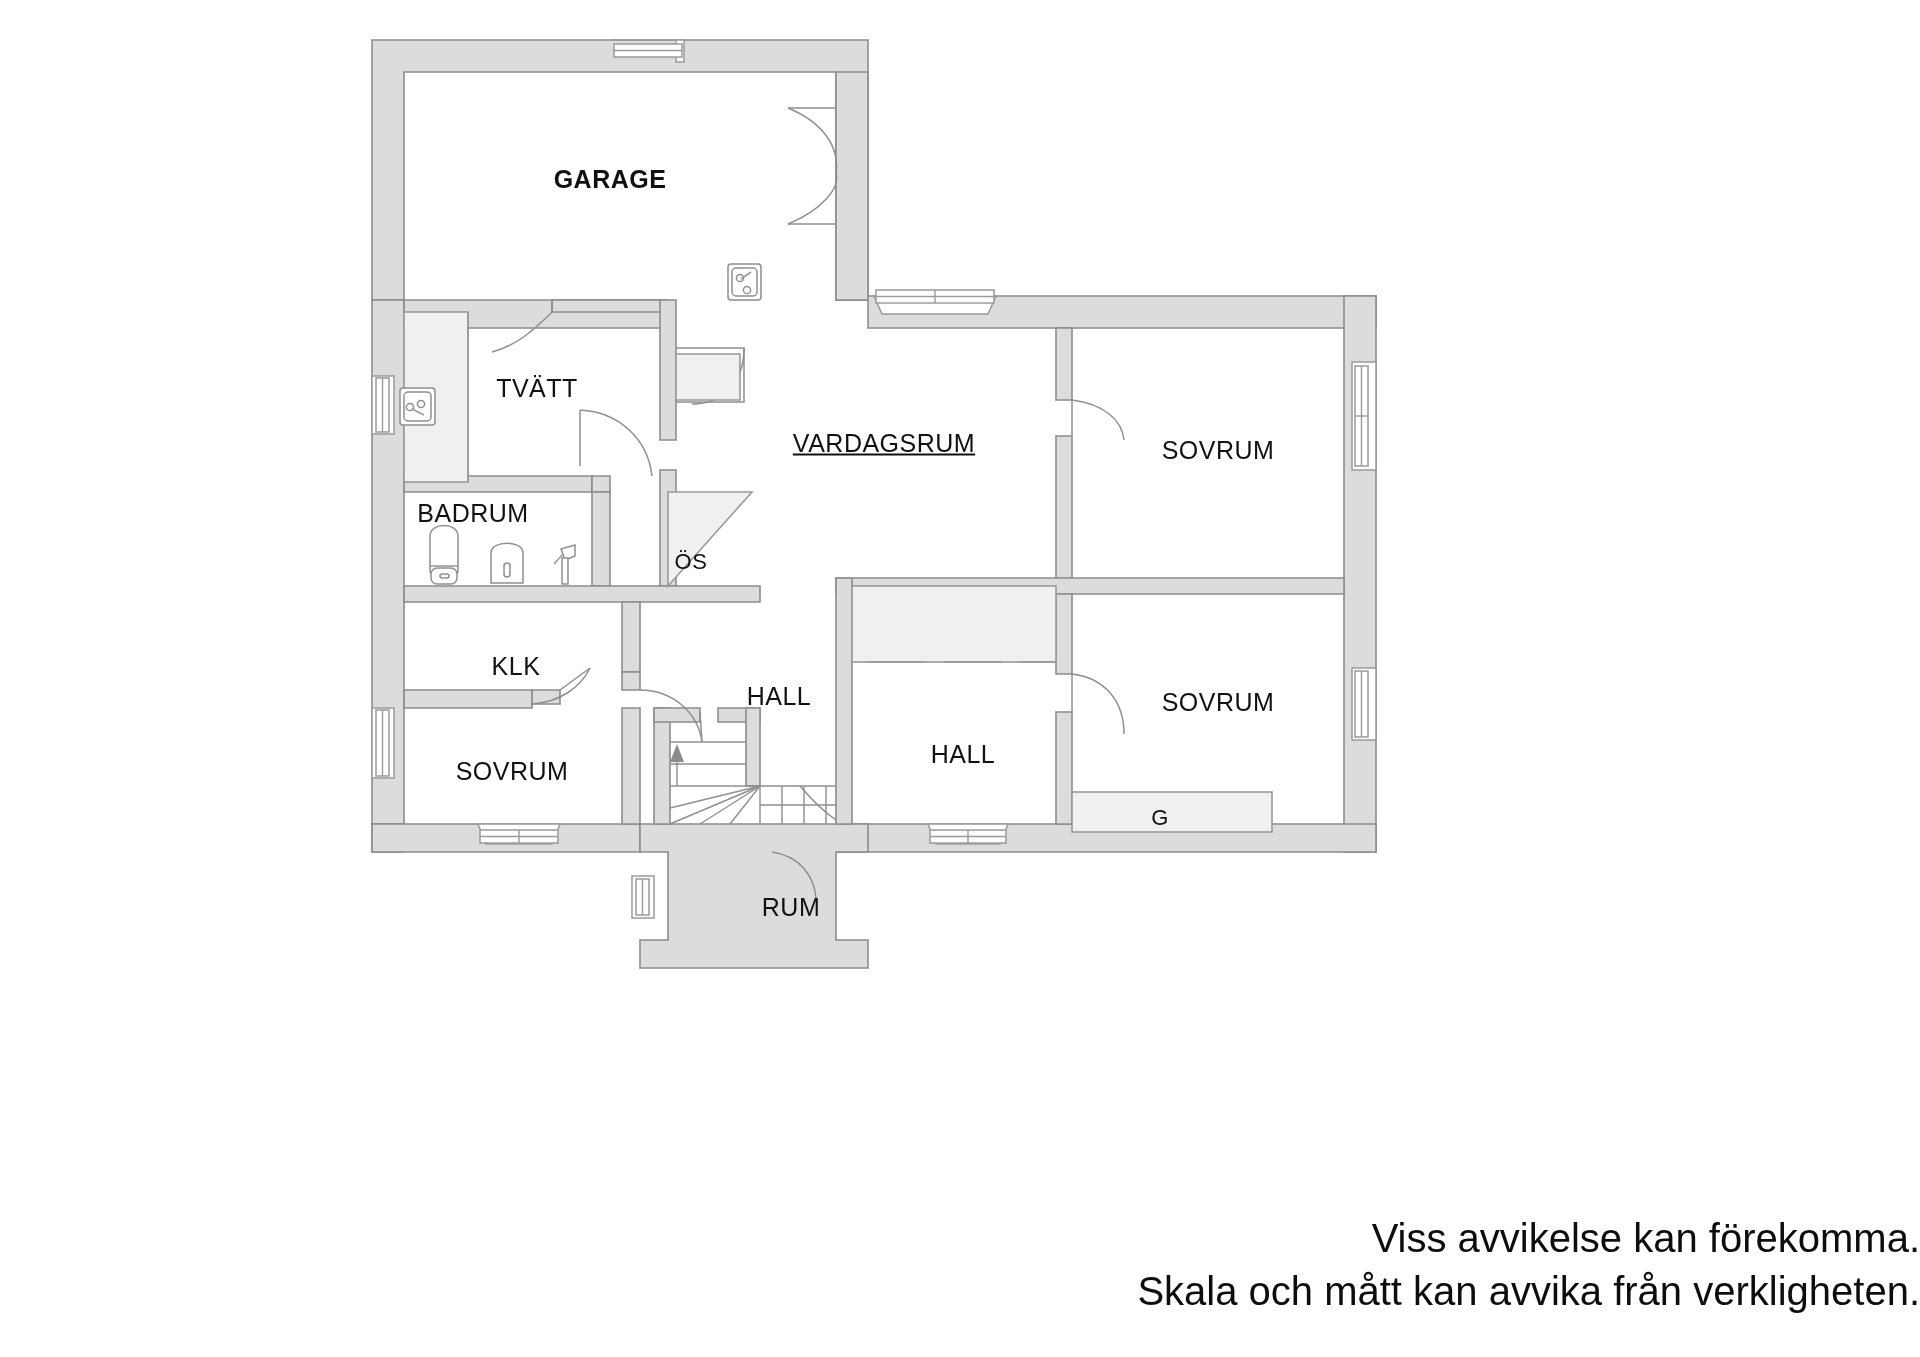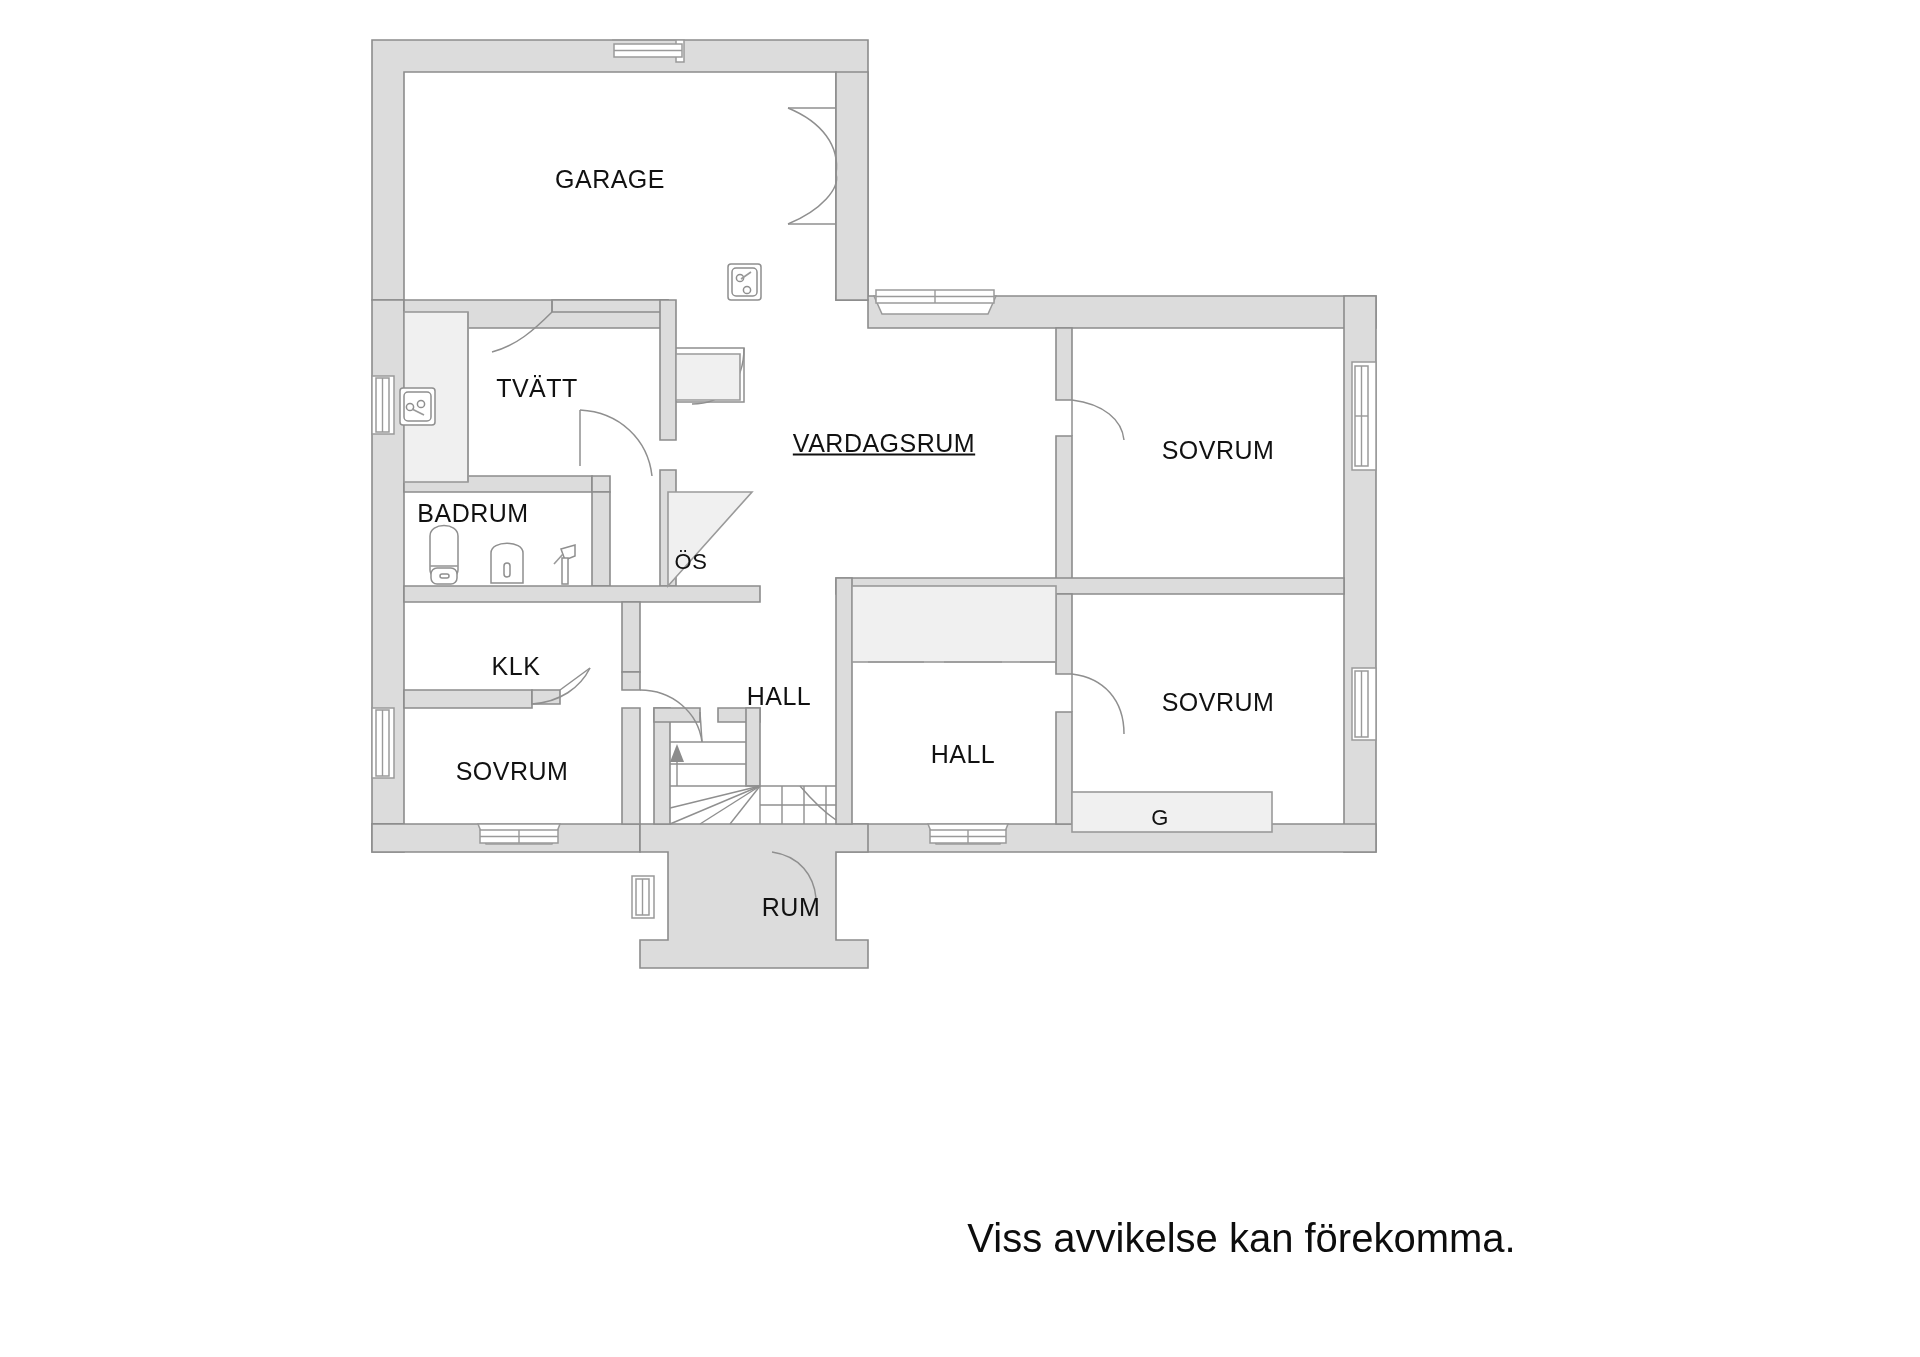--- a/index.html
+++ b/index.html
@@ -34,21 +34,21 @@
     user-select: none;
   }
   .room-label.small {
     font-size: 22px;
   }
   .caption {
     position: absolute;
     left: 0;
     top: 1212px;
     width: 1920px;
-    text-align: center;
+    text-align: right;
     color: #0d0d0d;
     font-family: "Liberation Sans", sans-serif;
     font-size: 40px;
     line-height: 1.32;
   }
   .caption .line {
     display: block;
     padding-left: 563px;
   }
 </style>
@@ -279,31 +279,32 @@
 
       <g>
         <path class="fix" d="M561,549 L575,545 L575,556 L565,560 Z"></path>
         <rect class="fix" x="562" y="558" width="6" height="26"></rect>
         <line class="thin" x1="554" y1="564" x2="563" y2="554"></line>
       </g>
     </g>
 
   </svg>
 
-  <div class="room-label" style="left:610px; top:179px;">GARAGE</div>
+  <div class="room-label" style="left:610px; top:179px;font-weight:bold;">GARAGE</div>
   <div class="room-label" style="left:537px; top:388px;">TVÄTT</div>
   <div class="room-label" style="left:473px; top:513px;text-align:right;">BADRUM</div>
   <div class="room-label small" style="left:691px; top:562px;">ÖS</div>
   <div class="room-label" style="left:516px; top:666px;">KLK</div>
   <div class="room-label" style="left:512px; top:771px;">SOVRUM</div>
   <div class="room-label" style="left:743px; top:907px;margin-left:48px;">RUM</div>
   <div class="room-label" style="left:779px; top:696px;">HALL</div>
   <div class="room-label" style="left:963px; top:754px;">HALL</div>
   <div class="room-label" style="left:884px; top:443px;text-decoration:underline;">VARDAGSRUM</div>
   <div class="room-label" style="left:1218px; top:450px;">SOVRUM</div>
   <div class="room-label" style="left:1218px; top:702px;">SOVRUM</div>
   <div class="room-label small" style="left:1160px; top:818px;">G</div>
 
   <div class="caption">
     <span class="line">Viss avvikelse kan förekomma.</span>
+    <span class="line">Skala och mått kan avvika från verkligheten.</span>
   </div>
 
 </div>
 
 </body></html>

